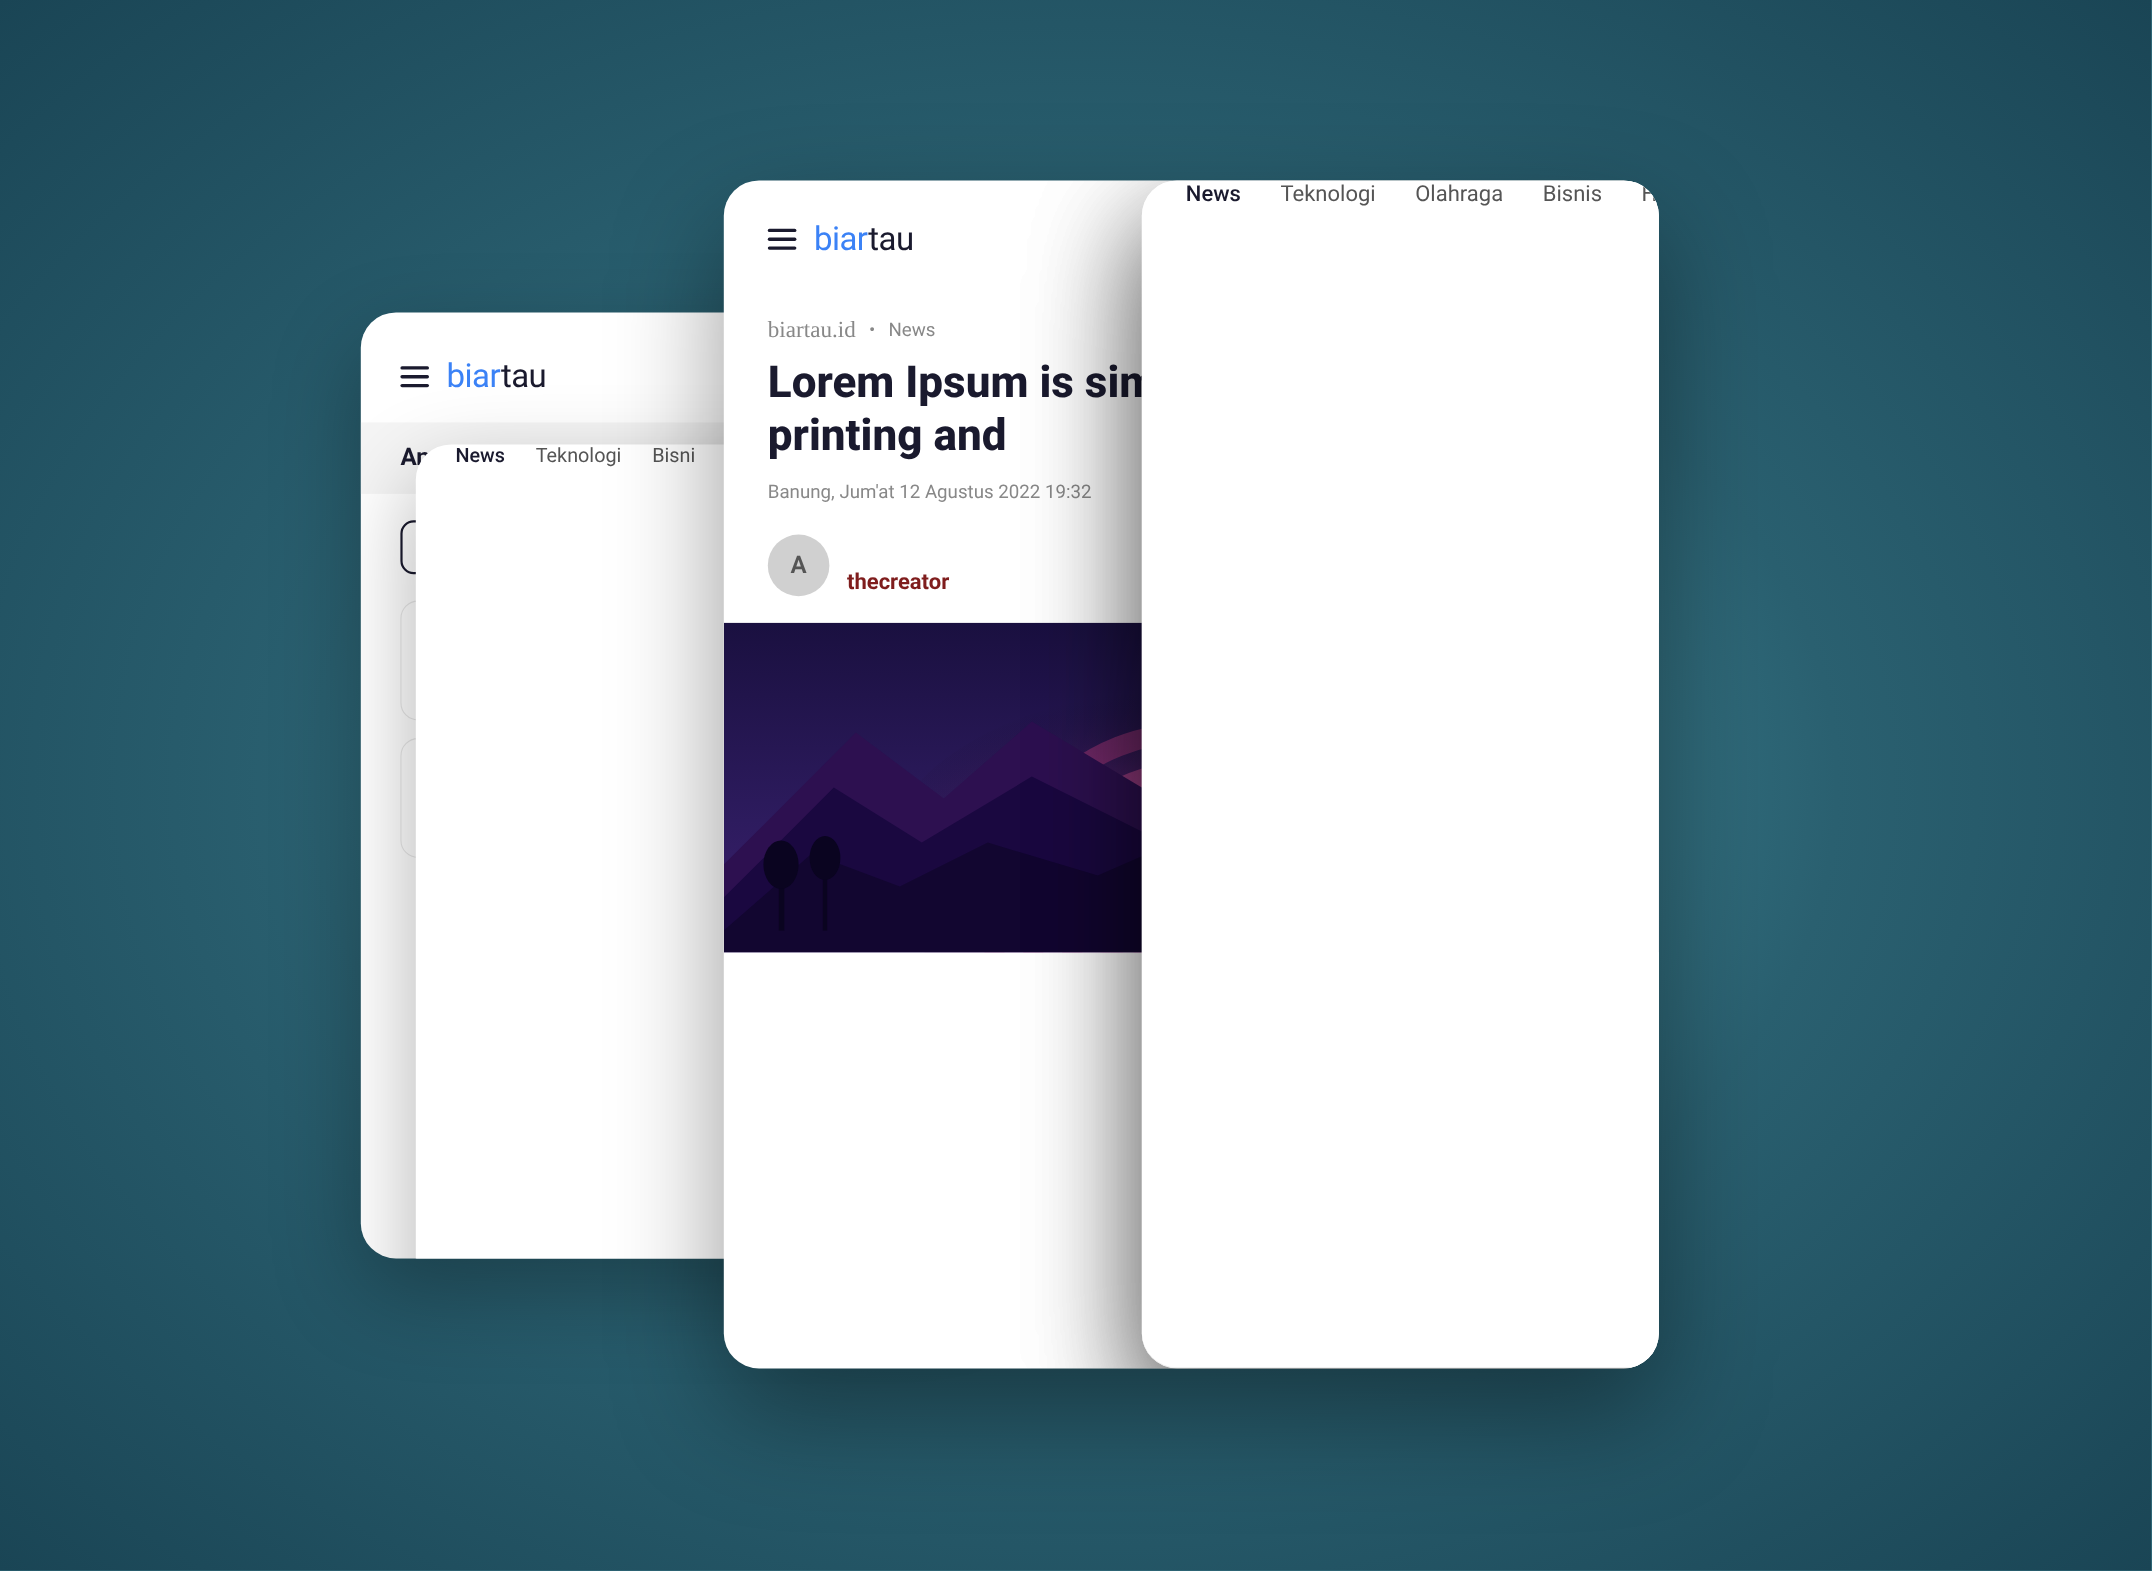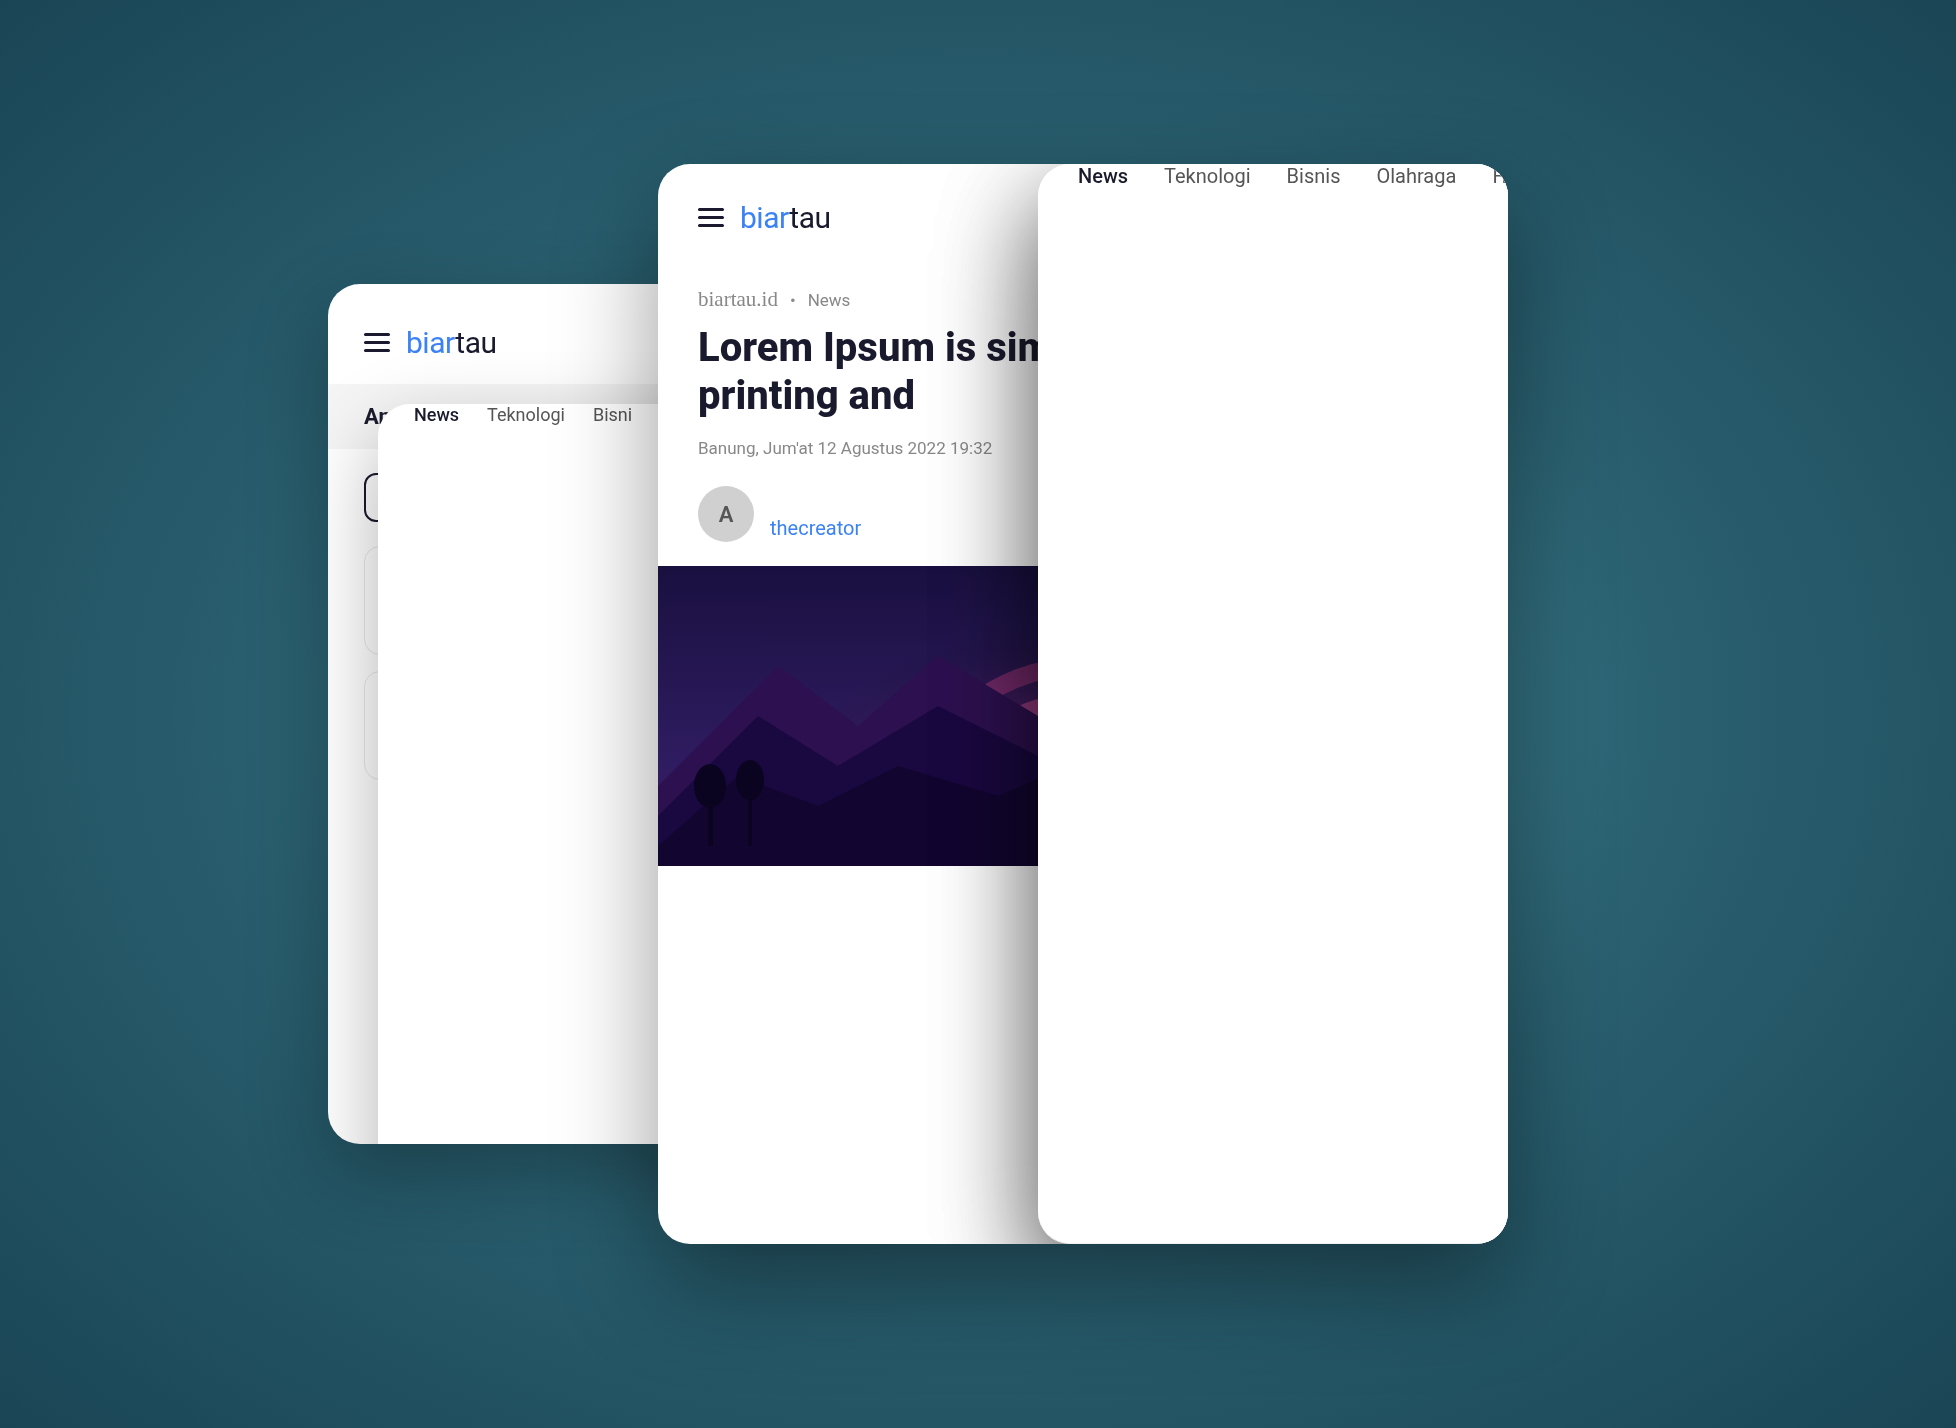--- a/index.html
+++ b/index.html
@@ -313,22 +313,22 @@
       display: flex;
       align-items: center;
       justify-content: center;
       font-size: 22px;
       font-weight: 600;
       color: #555;
     }
 
     .author-name {
       font-size: 20px;
-      font-weight: 400;
-      color: #3b82f6;
+      font-weight: 700;
+      color: #7f1d1d;
       margin-top: 28px;
     }
 
     .follow-btn {
       margin-left: auto;
       padding: 14px 36px;
       background: #e8e8e8;
       border: none;
       border-radius: 32px;
       font-size: 20px;
@@ -448,22 +448,22 @@
             <path d="M13.73 21a2 2 0 0 1-3.46 0"></path>
           </svg>
         </div>
         <div class="user-avatar">A</div>
       </div>
     </div>
 
     <div class="front-card nav-tabs">
       <span class="nav-tab">News</span>
       <span class="nav-tab">Teknologi</span>
+      <span class="nav-tab">Olahraga</span>
       <span class="nav-tab">Bisnis</span>
-      <span class="nav-tab">Olahraga</span>
       <span class="nav-tab">Hea</span>
     </div>
 
     <div class="article-meta">
       <span class="article-source">biartau.id</span>
       <span class="article-dot">•</span>
       <span class="article-category">News</span>
     </div>
 
     <h1 class="article-title">Lorem Ipsum is simply dummy text of the printing and</h1>

